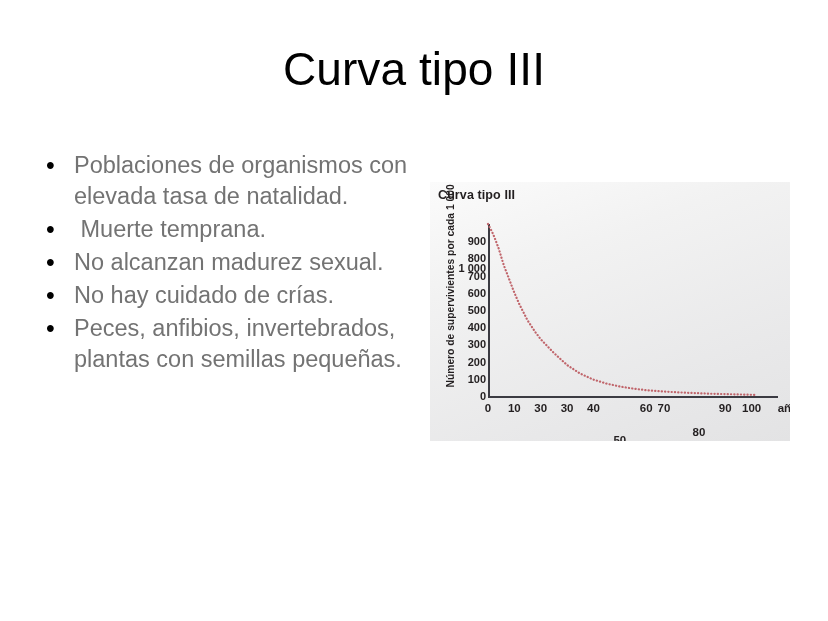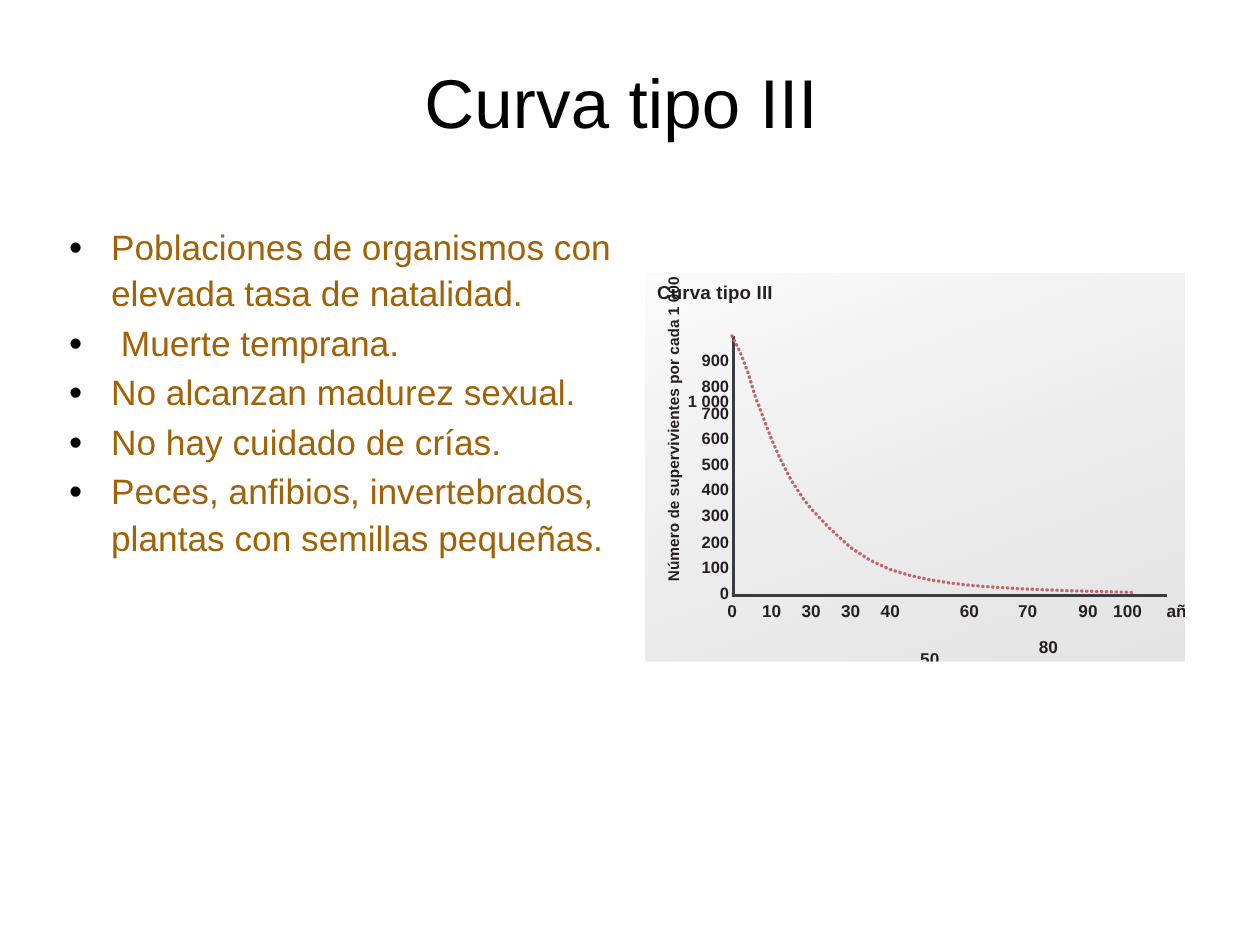--- a/index.html
+++ b/index.html
@@ -53,21 +53,21 @@
     line-height: 31px;
     color: #000000;
     text-align: left;
     padding-left: 6px;
     box-sizing: border-box;
   }
   .bullet-text {
     flex: 1 1 auto;
     font-size: 23.5px;
     line-height: 31px;
-    color: #a16207;
+    color: #737373;
     white-space: pre-wrap;
   }
 
   
   .figure {
     position: absolute;
     left: 430px;
     top: 182px;
     width: 360px;
     height: 259px;
@@ -234,21 +234,21 @@
         </svg>
 
       <div class="xticks" id="xticks">
           <div class="xtick" style="left: 58px; top: 0px;">0</div>
           <div class="xtick" style="left: 84.3636px; top: 0px;">10</div>
           <div class="xtick" style="left: 110.727px; top: 0px;">30</div>
           <div class="xtick" style="left: 137.091px; top: 0px;">30</div>
           <div class="xtick" style="left: 163.455px; top: 0px;">40</div>
           <div class="xtick" style="left: 189.818px; top: 0px; margin-top: 32px;">50</div>
           <div class="xtick" style="left: 216.182px; top: 0px;">60</div>
-          <div class="xtick" style="left: 255px; top: 0px;">70</div>
+          <div class="xtick" style="left: 234px; top: 0px;">70</div>
           <div class="xtick" style="left: 268.909px; top: 0px; margin-top: 24px;">80</div>
           <div class="xtick" style="left: 295.273px; top: 0px;">90</div>
           <div class="xtick" style="left: 321.636px; top: 0px;">100</div>
           <div class="xaxis-unit" style="left: 347.636px; top: 0px;">años</div>
         </div>
 
     </div>
   </div>
 
 </div>

